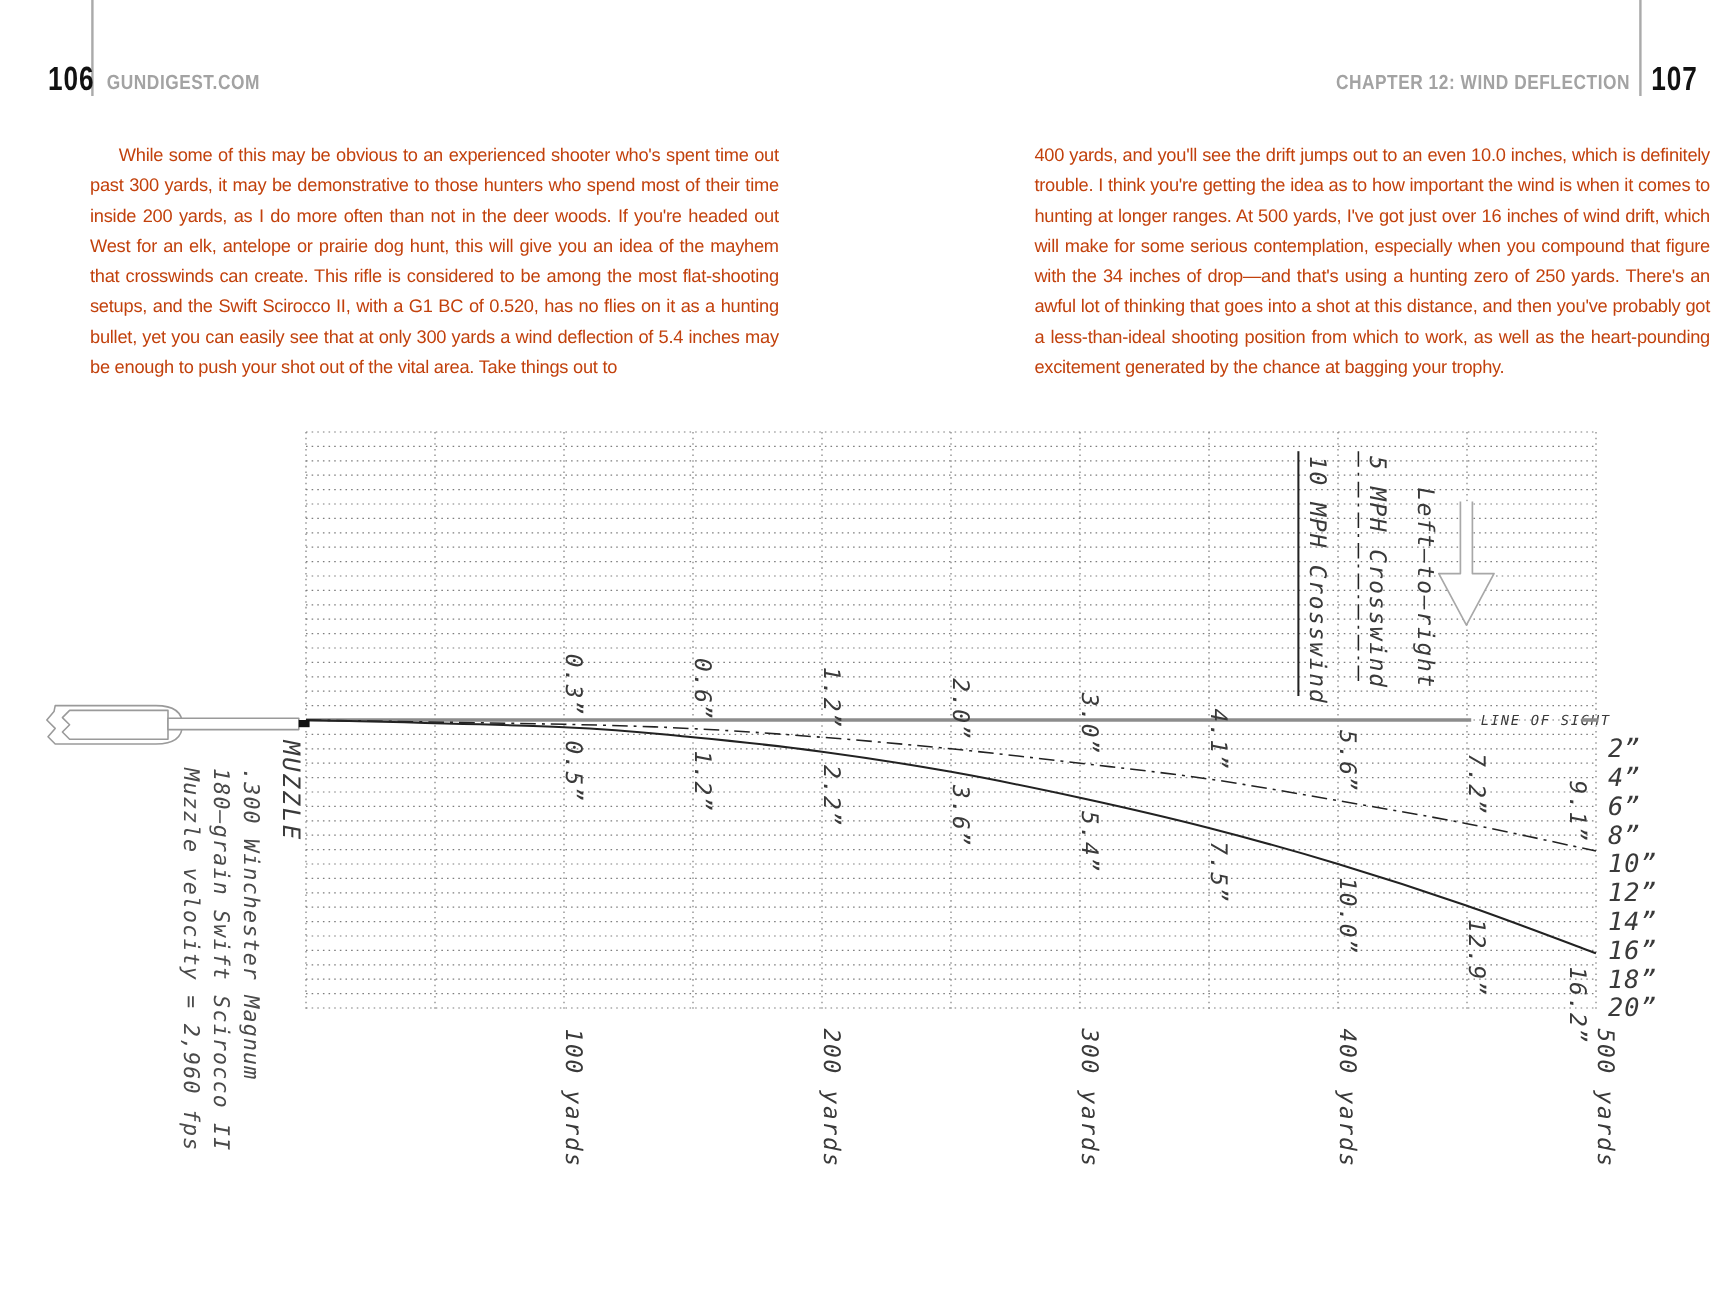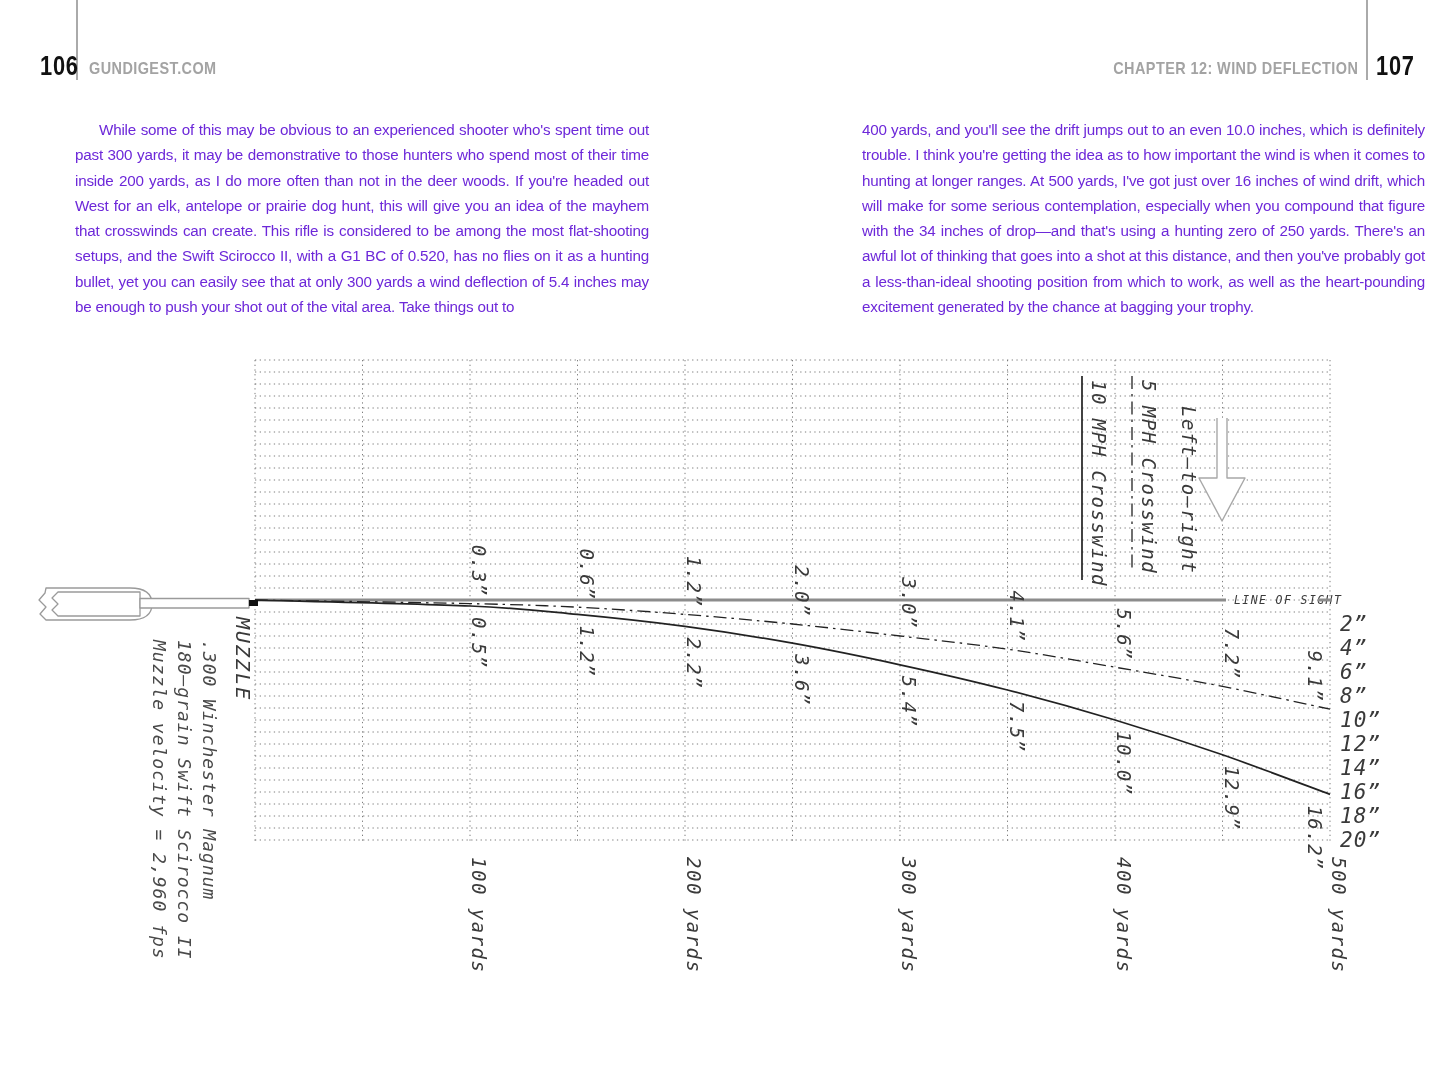--- a/index.html
+++ b/index.html
@@ -15,21 +15,21 @@
   .runhead{position:absolute;top:59px;font-weight:bold;font-size:17px;color:#a3a3a3;
            letter-spacing:.5px;transform:scaleX(.85);}
   .runhead.left{left:89px;transform-origin:left top;}
   .runhead.right{right:84px;transform-origin:right top;}
   .head-rule{position:absolute;top:0;width:2px;height:80px;background:#aaa;}
   .head-rule.left{left:76px;}
   .head-rule.right{left:1366px;}
 
   
   .col{position:absolute;top:117px;font-size:15.2px;line-height:25.3px;
-       letter-spacing:-.2px;text-align:justify;color:#6d28d9;}
+       letter-spacing:-.2px;text-align:justify;color:#c2410c;}
   .col.left{left:75px;width:574px;}
   .col.left p{text-indent:24px;margin:0;}
   .col.right{left:862px;width:563px;}
   .col.right p{margin:0;}
 
   
   #chart-svg{position:absolute;left:0;top:0;}
   text{user-select:none;}
   .cad{font-family:"DejaVu Sans Mono",monospace;font-style:italic;fill:#3a3a3a;}
   .cad-light{font-family:"DejaVu Sans Mono",monospace;font-style:italic;fill:#4a4a4a;}

